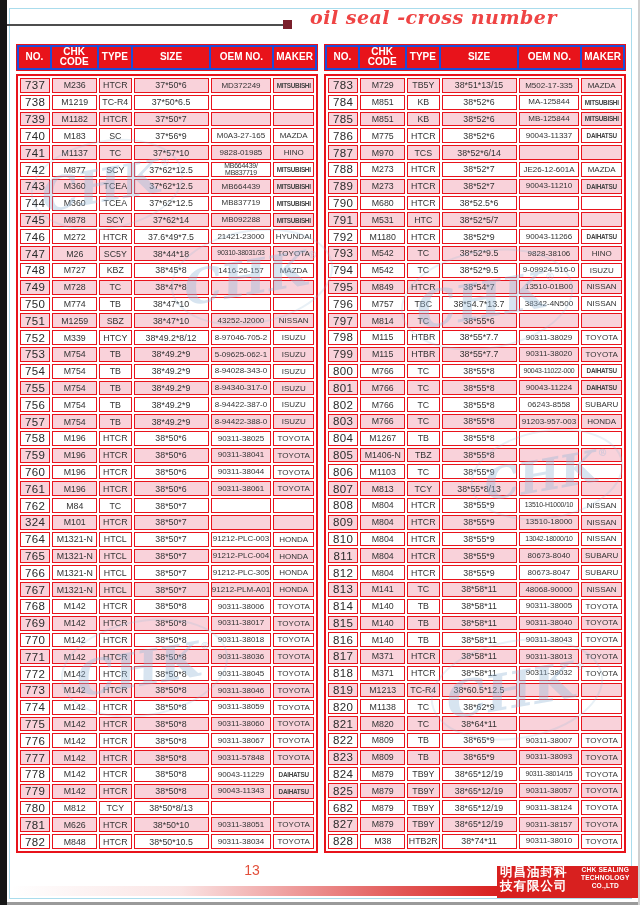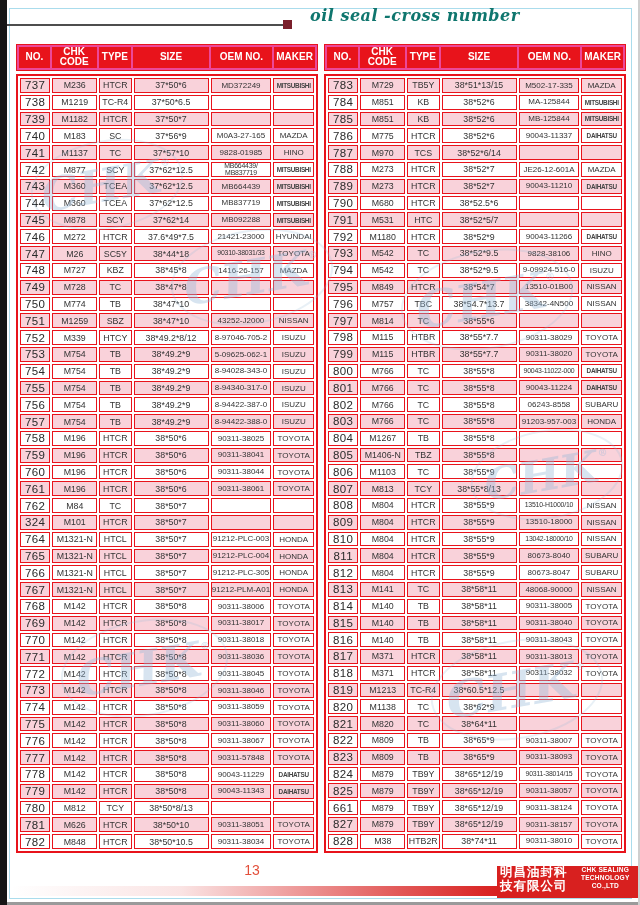--- a/index.html
+++ b/index.html
@@ -5,25 +5,25 @@
   html,body{margin:0;padding:0;}
   body{width:640px;height:905px;background:#e9e9e9;font-family:"Liberation Sans",sans-serif;}
   .page{position:relative;width:640px;height:905px;background:#ffffff;overflow:hidden;}
   .edge-left{position:absolute;left:0;top:0;width:7px;height:905px;background:#161616;z-index:20;}
   .edge-bottom{position:absolute;left:0;bottom:0;width:640px;height:3px;background:#9a9a9a;z-index:19;}
   .edge-right{position:absolute;right:0;top:0;width:2px;height:905px;background:#cfcfcf;z-index:19;}
   .frame{position:absolute;left:9px;top:8px;width:621px;height:889px;border:1px solid #aadcec;z-index:1;}
   .title-line{position:absolute;left:0;top:24px;width:283px;height:2px;background:#4d4d4d;z-index:3;}
   .title-square{position:absolute;left:283px;top:20px;width:9px;height:9px;background:#7a1f2b;z-index:3;}
   .page-title{position:absolute;left:310px;top:6px;width:320px;font-family:"DejaVu Serif",serif;
-    font-style:italic;font-weight:bold;font-size:16px;color:#0f766e;letter-spacing:0.5px;z-index:3;white-space:nowrap;}
+    font-style:italic;font-weight:bold;font-size:19px;color:#ef4444;letter-spacing:0.5px;z-index:3;white-space:nowrap;}
   
   .tblwrap{position:absolute;z-index:4;}
   table{border-collapse:separate;border-spacing:2px;table-layout:fixed;}
-  .hdr-tbl{background:#ec4899;border:1px solid #e8131b;width:302px;}
+  .hdr-tbl{background:#1d4ed8;border:1px solid #e8131b;width:302px;}
   .hdr-tbl td{background:#e8131b;color:#ffffff;font-weight:bold;font-size:10px;line-height:1.03;
     text-align:center;vertical-align:middle;height:20px;padding:0;overflow:hidden;}
   .body-tbl{background:#fff;border:2px solid #e8131b;width:302px;}
   .body-tbl td{border:1px solid #e8131b;text-align:center;vertical-align:middle;height:12.8px;
     padding:0;color:#333;white-space:nowrap;overflow:hidden;}
   .body-tbl tr:nth-child(odd) td{background:#f9d2da;}
   td.no{font-size:11.5px;color:#2a2a2a;letter-spacing:0.4px;}
   td.code{font-size:8.8px;}
   td.type{font-size:8.8px;}
   td.size{font-size:8.8px;}
@@ -865,21 +865,21 @@
           </tr>
           <tr>
             <td class="no">825</td>
             <td class="code">M879</td>
             <td class="type">TB9Y</td>
             <td class="size">38*65*12/19</td>
             <td class="oem">90311-38057</td>
             <td class="maker">TOYOTA</td>
           </tr>
           <tr>
-            <td class="no">661</td>
+            <td class="no">682</td>
             <td class="code">M879</td>
             <td class="type">TB9Y</td>
             <td class="size">38*65*12/19</td>
             <td class="oem">90311-38124</td>
             <td class="maker">TOYOTA</td>
           </tr>
           <tr>
             <td class="no">827</td>
             <td class="code">M879</td>
             <td class="type">TB9Y</td>

